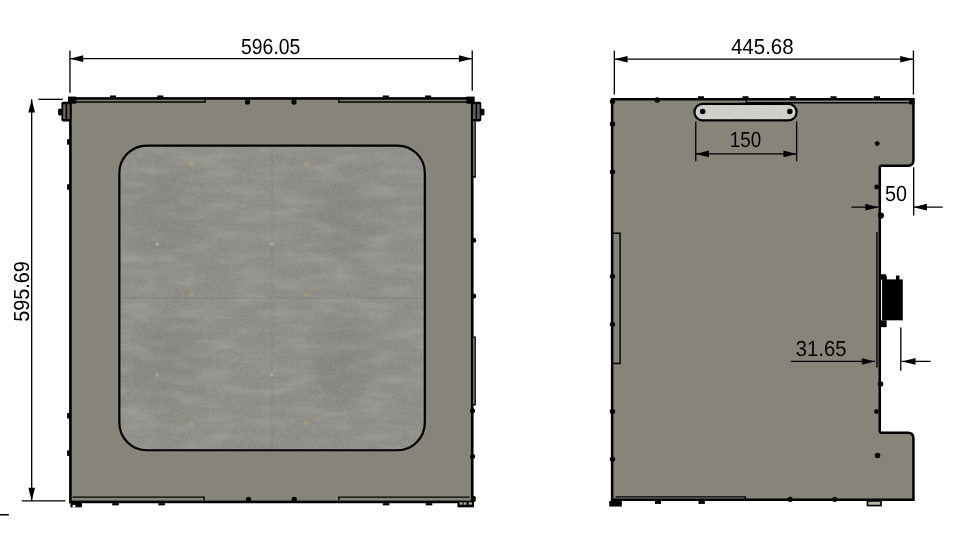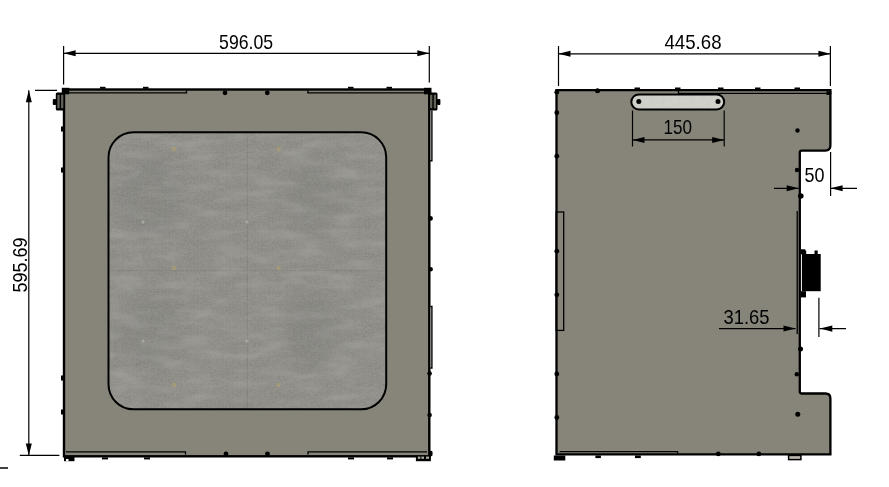--- a/index.html
+++ b/index.html
@@ -1,17 +1,17 @@
 <!DOCTYPE html>
 <html><head>
 <meta charset="utf-8">
 <style>
   html,body{margin:0;padding:0;background:#ffffff;}
   .canvas{position:relative;width:889px;height:487px;background:#ffffff;overflow:hidden;
-    font-family:"Liberation Sans", sans-serif;border-radius:17px;}
+    font-family:"Liberation Sans", sans-serif;}
   svg{position:absolute;left:0;top:0;}
 </style>
 </head>
 <body>
 <div class="canvas">
 <svg width="889" height="487" viewBox="0 0 889 487">
   <defs>
 
     <filter id="concrete" x="0%" y="0%" width="100%" height="100%">
       <feTurbulence type="fractalNoise" baseFrequency="0.028 0.1" numOctaves="4" seed="7" result="n"></feTurbulence>

